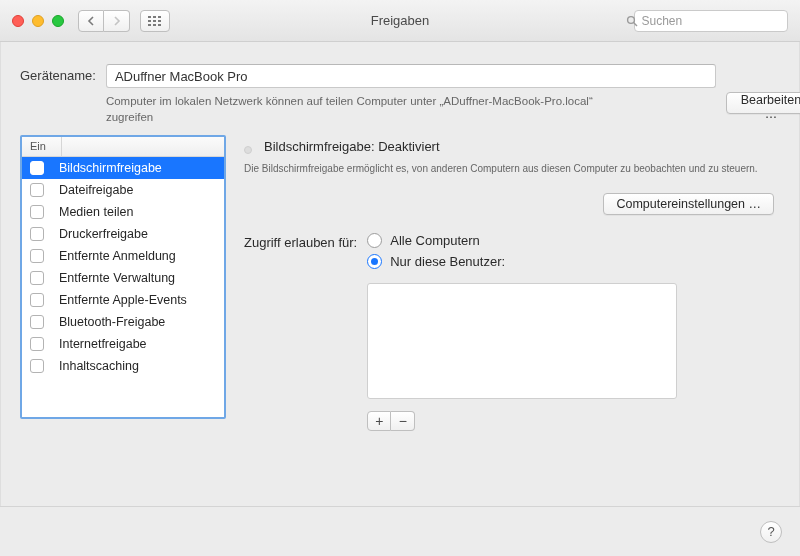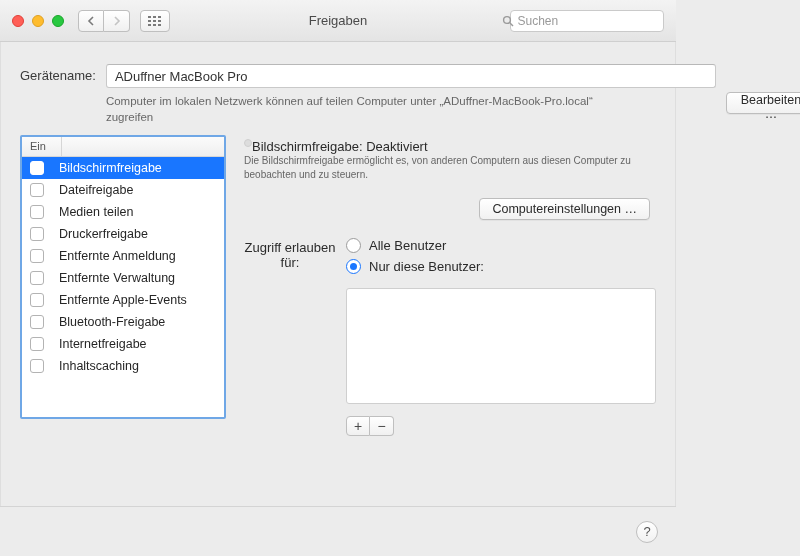--- a/index.html
+++ b/index.html
@@ -6,21 +6,21 @@
   body {
     font-family: -apple-system, "Helvetica Neue", Helvetica, Arial, sans-serif;
     font-size: 13px;
     color: #262626;
     background: #ececec;
     width: 800px;
     height: 556px;
     overflow: hidden;
   }
   .window {
-    width: 676px;
+    width: 800px;
     height: 556px;
     background: #ececec;
     border-radius: 8px;
     display: flex;
     flex-direction: column;
     box-shadow: inset 0 0 0 1px rgba(0,0,0,0.06);
   }
   .titlebar {
     height: 42px;
     display: flex;
@@ -113,21 +113,21 @@
   }
   .service-item.selected { background:#1976ff; color:#fff; }
   .chk {
     width:14px; height:14px; margin-right:15px;
     border:1px solid #b3b3b3; border-radius:3px; background:#fff;
     flex:none;
   }
   .service-item.selected .chk { border-color:#fff; background:#fff; }
 
   .detail-col { flex:1; display:flex; flex-direction:column; padding-top:4px; }
-  .status-line { display:flex; align-items:flex-start; gap:0; }
+  .status-line { display:flex; align-items:flex-end; gap:12px; margin-bottom:8px; }
   .status-dot { width:8px; height:8px; border-radius:50%; background:#dddddd; border:1px solid #cfcfcf; }
   .status-text { font-size:13px; color:#2a2a2a; }
   .desc { font-size:10px; color:#666; max-width:520px; line-height:1.35; margin-bottom:17px; }
   .comp-settings-row { text-align:right; margin-bottom:18px; padding-right:6px; }
 
   .access-row { display:flex; gap:10px; align-items:flex-start; }
   .access-label { font-size:13px; color:#2a2a2a; padding-top:2px;text-align:center; }
   .radio-col { display:flex; flex-direction:column; gap:6px; }
   .radio-row { display:flex; align-items:center; gap:8px; font-size:13px; color:#2a2a2a; }
   .radio {
@@ -280,21 +280,21 @@
       <div class="desc">Die Bildschirmfreigabe ermöglicht es, von anderen Computern aus diesen Computer zu beobachten und zu steuern.</div>
       <div class="comp-settings-row">
         <button class="mac-button" style="min-width:170px;">Computereinstellungen …</button>
       </div>
 
       <div class="access-row">
         <div class="access-label">Zugriff erlauben für:</div>
         <div class="radio-col">
           <label class="radio-row">
             <span class="radio"></span>
-            <span>Alle Benutzer</span>
+            <span>Alle Computern</span>
           </label>
           <label class="radio-row">
             <span class="radio checked"></span>
             <span>Nur diese Benutzer:</span>
           </label>
           <div class="user-box"></div>
           <div class="addremove">
             <button>+</button>
             <button>−</button>
           </div>

